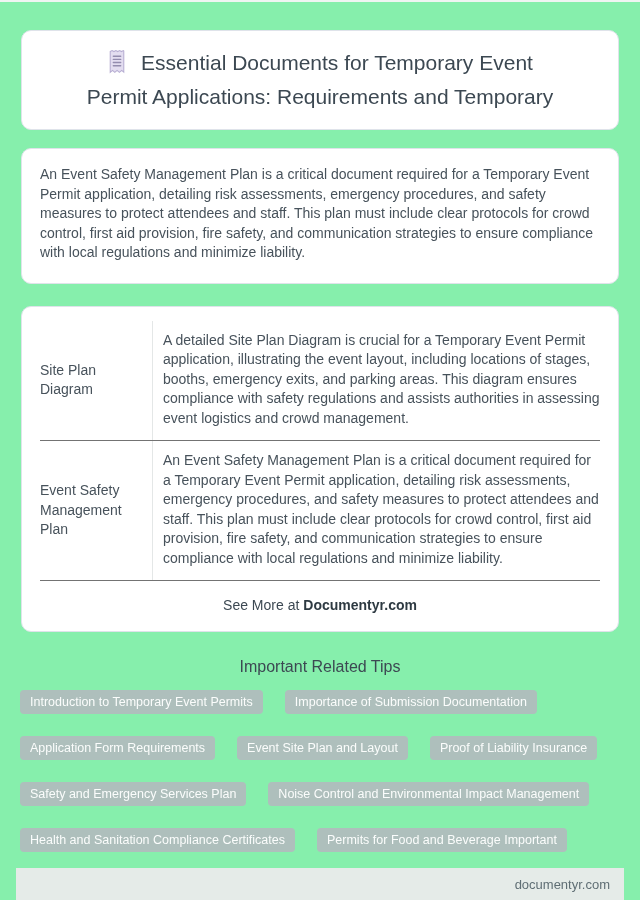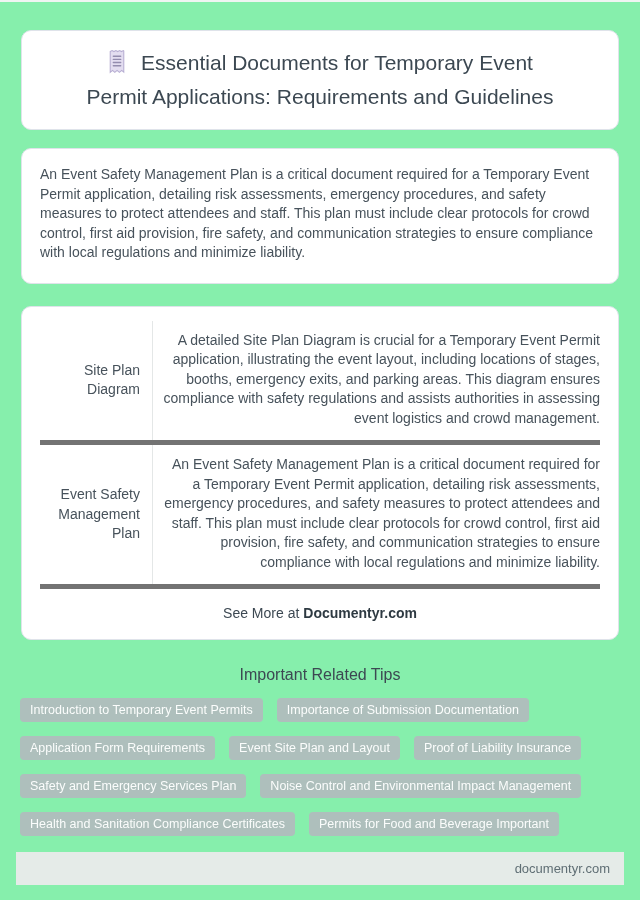--- a/index.html
+++ b/index.html
@@ -60,22 +60,21 @@
     padding: 14px 18px 18px 18px;
   }
   table.doc-table {
     width: 100%;
     border-collapse: collapse;
     font-size: 14px;
     line-height: 19.5px;
     color: #47525b;
   }
   table.doc-table td {
-    border-bottom: 5px solid #737373;
-    text-align: right;
+    border-bottom: 1px solid #737373;
   }
   td.term-cell {
     width: 100px;
     vertical-align: middle;
     border-right: 1px solid #e4e7e7;
     padding: 10px 12px 10px 0;
   }
   td.desc-cell {
     vertical-align: top;
     padding: 10px 0 12px 10px;
@@ -93,21 +92,21 @@
     margin: 26px 0 0 0;
     text-align: center;
     font-size: 16px;
     font-weight: 400;
     color: #3c4852;
   }
   .tags {
     margin: 14px 20px 0 20px;
     display: flex;
     flex-wrap: wrap;
-    gap: 14px;
+    gap: 22px;
     align-content: flex-start;
   }
   .tag {
     background: #aebfbc;
     color: #fbfdfc;
     font-size: 12.5px;
     line-height: 14px;
     padding: 5px 10px 5px 10px;
     border-radius: 4px;
     white-space: nowrap;
@@ -143,21 +142,21 @@
             <path d="M3 1.5 L4.8 0.6 L6.6 1.5 L8.4 0.6 L10.2 1.5 L12 0.6 L13.8 1.5 L15.6 0.6 L16 1 L16 21.2 L14 19.6 L11.8 21.4 L9.6 19.6 L7.4 21.4 L5.2 19.6 L3 21.4 Z" fill="#e3ddf0" stroke="#b6add2" stroke-width="1"></path>
             <g stroke="#938cae" stroke-width="1.4" stroke-linecap="round">
               <line x1="6" y1="6" x2="13" y2="6"></line>
               <line x1="6" y1="9" x2="13" y2="9"></line>
               <line x1="6" y1="12" x2="13" y2="12"></line>
               <line x1="6" y1="15" x2="13" y2="15"></line>
             </g>
           </svg>
         </span><span>Essential Documents for Temporary Event</span>
       </span>
-      <span class="title-line">Permit Applications: Requirements and Guidelines</span>
+      <span class="title-line">Permit Applications: Requirements and Temporary</span>
     </h1>
   </div>
 
   <div class="card intro-card">
     <p class="intro-text">An Event Safety Management Plan is a critical document required for a Temporary Event Permit application, detailing risk assessments, emergency procedures, and safety measures to protect attendees and staff. This plan must include clear protocols for crowd control, first aid provision, fire safety, and communication strategies to ensure compliance with local regulations and minimize liability.</p>
   </div>
 
   <div class="card table-card">
     <table class="doc-table">
       <tbody>

